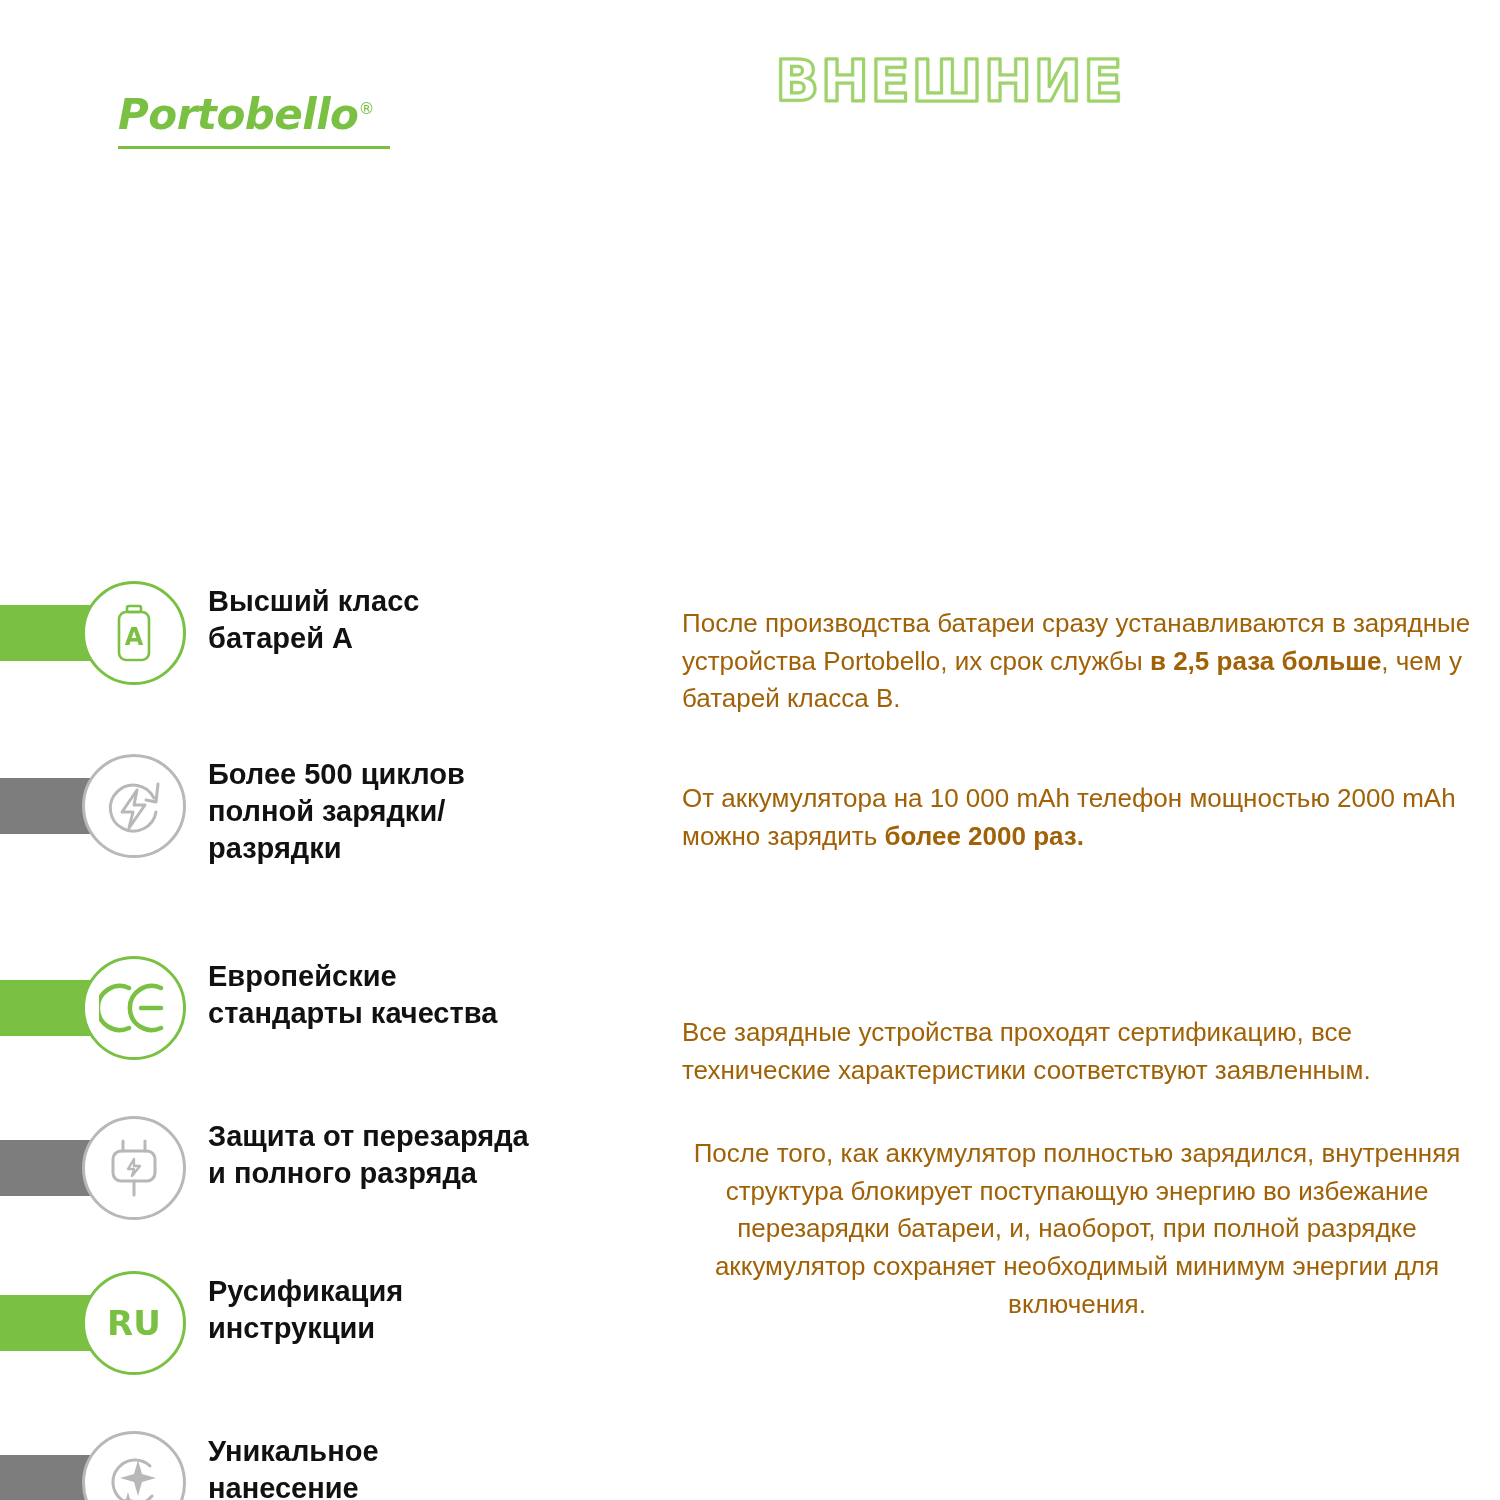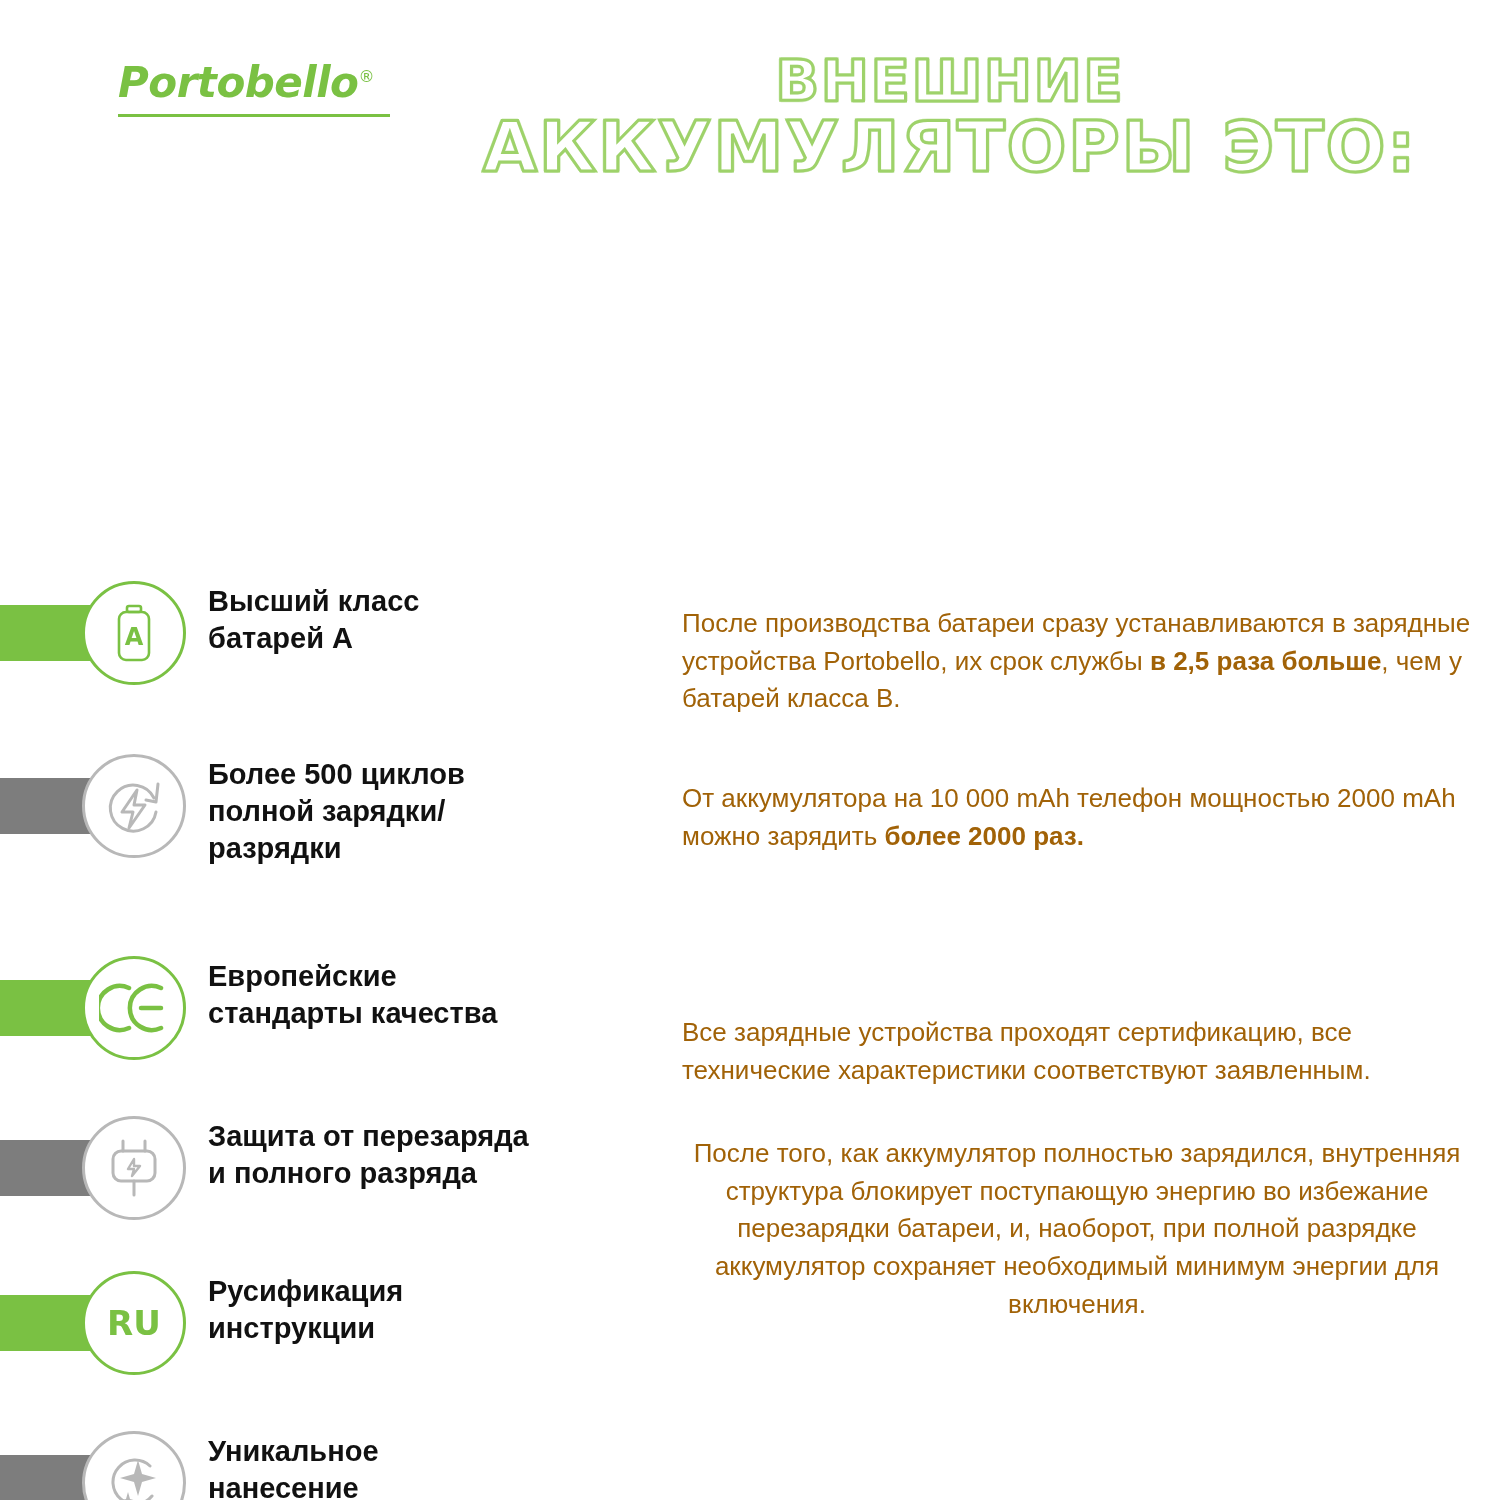--- a/index.html
+++ b/index.html
@@ -30,20 +30,21 @@
   .logo-word {
     font-family: "DejaVu Sans", sans-serif;
     font-size: 42px;
     font-style: italic;
     font-weight: bold;
     color: #7ac143;
     letter-spacing: -0.5px;
     line-height: 1;
     position: relative;
     display: inline-block;
+    margin-top: 32px;
   }
   .logo-reg {
     font-size: 16px;
     vertical-align: super;
     font-style: normal;
     font-weight: normal;
   }
   .logo-underline {
     margin-top: 10px;
     width: 272px;
@@ -139,21 +140,20 @@
 <div class="header">
   <div class="logo">
     <div class="logo-word">
       <span>Portobello</span><span class="logo-reg">®</span>
     </div>
     <div class="logo-underline"></div>
   </div>
 
   <div class="headline">
     <div class="line l1">ВНЕШНИЕ</div>
-    <div class="line l2">АККУМУЛЯТОРЫ ЭТО:</div>
   </div>
 </div>
 
 <div class="content" id="feature-list">
     <div class="feature" style="top: 335px;">
       <div class="pill green"></div>
       <div class="circle green">
         <span>
     <svg width="62" height="62" viewBox="0 0 62 62" fill="none">
       <rect x="24" y="4" width="14" height="6" rx="2" stroke="#7ac143" stroke-width="2.6"></rect>

